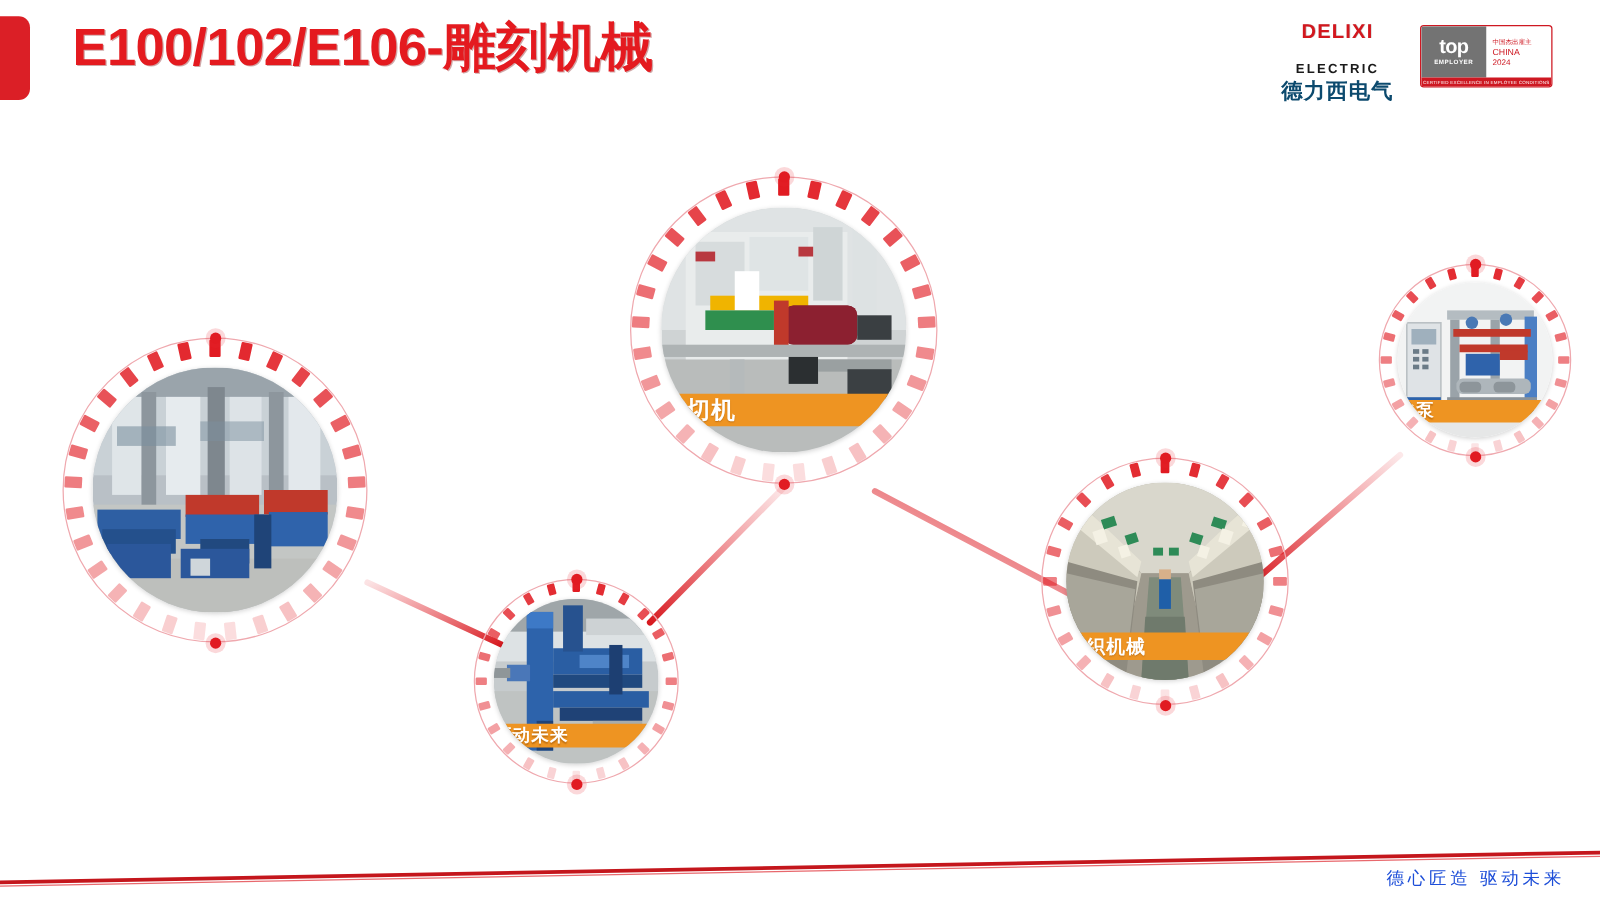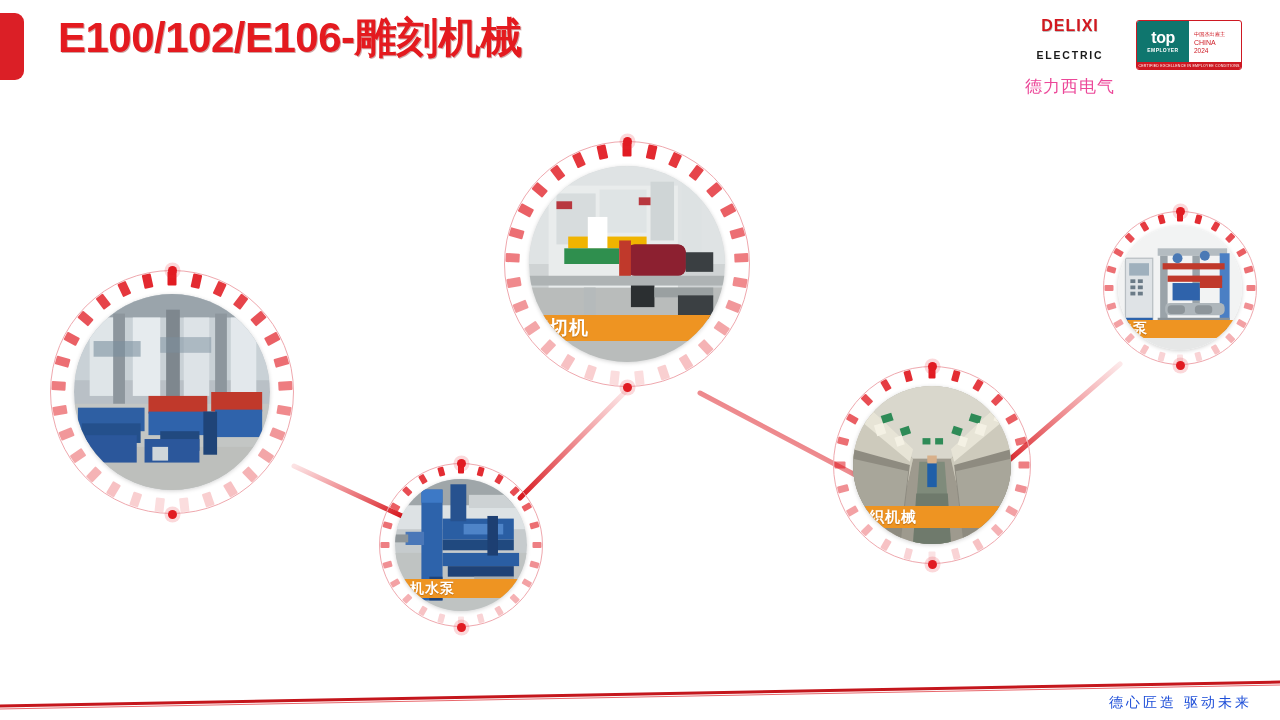--- a/index.html
+++ b/index.html
@@ -31,31 +31,31 @@
   .brand{position:absolute;right:150px;top:18px;width:120px;text-align:center;}
   .brand .delixi{
     font-size:16px;font-weight:bold;color:#D3171E;letter-spacing:1px;line-height:1;
     text-shadow:.5px .5px 0 rgba(0,0,0,.25);
   }
   .brand .electric{
     font-size:10.5px;font-weight:bold;color:#1b1b1b;letter-spacing:1.8px;
     margin-top:16px;line-height:1;
   }
   .brand .cn-name{
-    font-size:17px;font-weight:normal;color:#ec4899;letter-spacing:1px;
-    margin-top:17px;line-height:1;
+    font-size:17px;font-weight:bold;color:#0c4a6e;letter-spacing:1px;
+    margin-top:3px;line-height:1;
   }
   .te-badge{
     position:absolute;right:38px;top:20px;width:104px;height:48px;
     border:1px solid #CE1822;border-radius:3px;overflow:hidden;background:#fff;
     display:flex;flex-direction:column;
   }
   .te-top{display:flex;flex:1;}
   .te-left{
-    width:52px;background:#0f766e;color:#fff;
+    width:52px;background:#737373;color:#fff;
     display:flex;flex-direction:column;align-items:center;justify-content:center;
   }
   .te-left .top-word{font-size:16px;font-weight:bold;line-height:.95;letter-spacing:-.5px;}
   .te-left .emp-word{font-size:5px;font-weight:bold;letter-spacing:.4px;margin-top:2px;}
   .te-right{
     flex:1;padding:3px 0 0 5px;color:#CE1822;
     display:flex;flex-direction:column;justify-content:center;
   }
   .te-right .cn{font-size:5.2px;line-height:1.3;}
   .te-right .country{font-size:7px;line-height:1.3;}
@@ -341,21 +341,21 @@
       <rect x="42" y="4" width="12" height="28" fill="#27528f"></rect>
       <rect x="56" y="12" width="36" height="10" fill="#cdd2d4"></rect>
       <rect x="36" y="56" width="58" height="10" fill="#2a5ea3"></rect>
       <rect x="40" y="66" width="50" height="8" fill="#1f4276"></rect>
       <rect x="52" y="34" width="30" height="8" fill="#4e84c8"></rect>
       <rect x="70" y="28" width="8" height="30" fill="#1d3f72"></rect>
       <rect x="26" y="74" width="10" height="18" fill="#1f4378"></rect>
       <rect x="60" y="74" width="30" height="6" fill="#a7acad"></rect>
     </svg></div>
           <div class="label" style="top: 100.32px; height: 19.14px; font-size: 14px;">
-            <span>风机水泵</span>
+            <span>驱动未来</span>
           </div>
         </div>
         <div class="node-dot" style="left: 77.5px; top: -4.5px;"></div>
         <div class="node-dot" style="left: 77.5px; top: 159.5px;"></div>
       </div>
       <div class="node" style="left: 833px; top: 238px; width: 198px; height: 198px;">
         <div class="outer-ring"></div>
         <div class="ring-wrap">
           <svg class="dashring" viewBox="0 0 198 198" width="198" height="198">
             <rect x="95.50" y="1.50" width="7" height="11" rx="1" fill="#E11B22" opacity="1.000" transform="rotate(0.00 99.00 7.00)"></rect>

